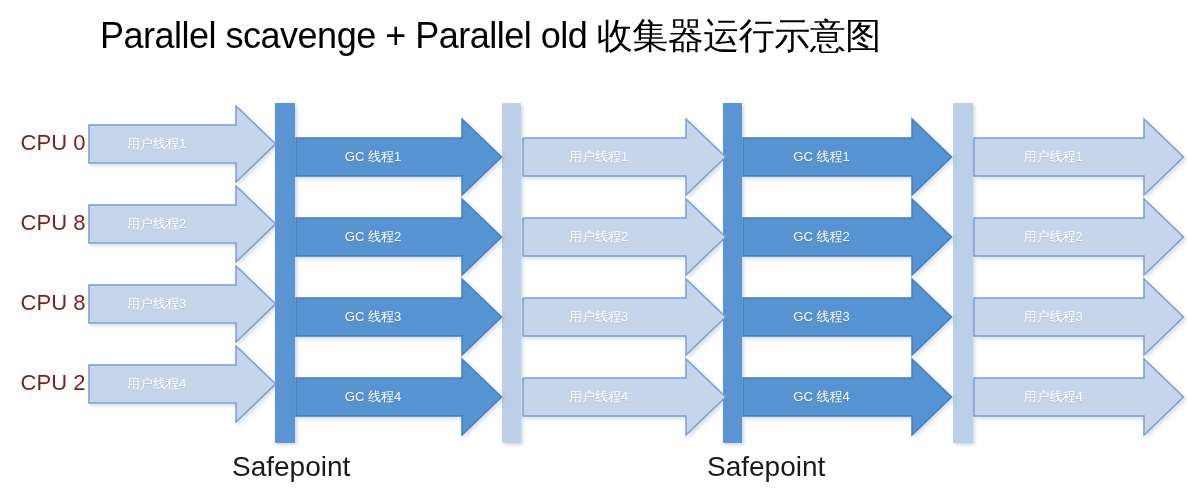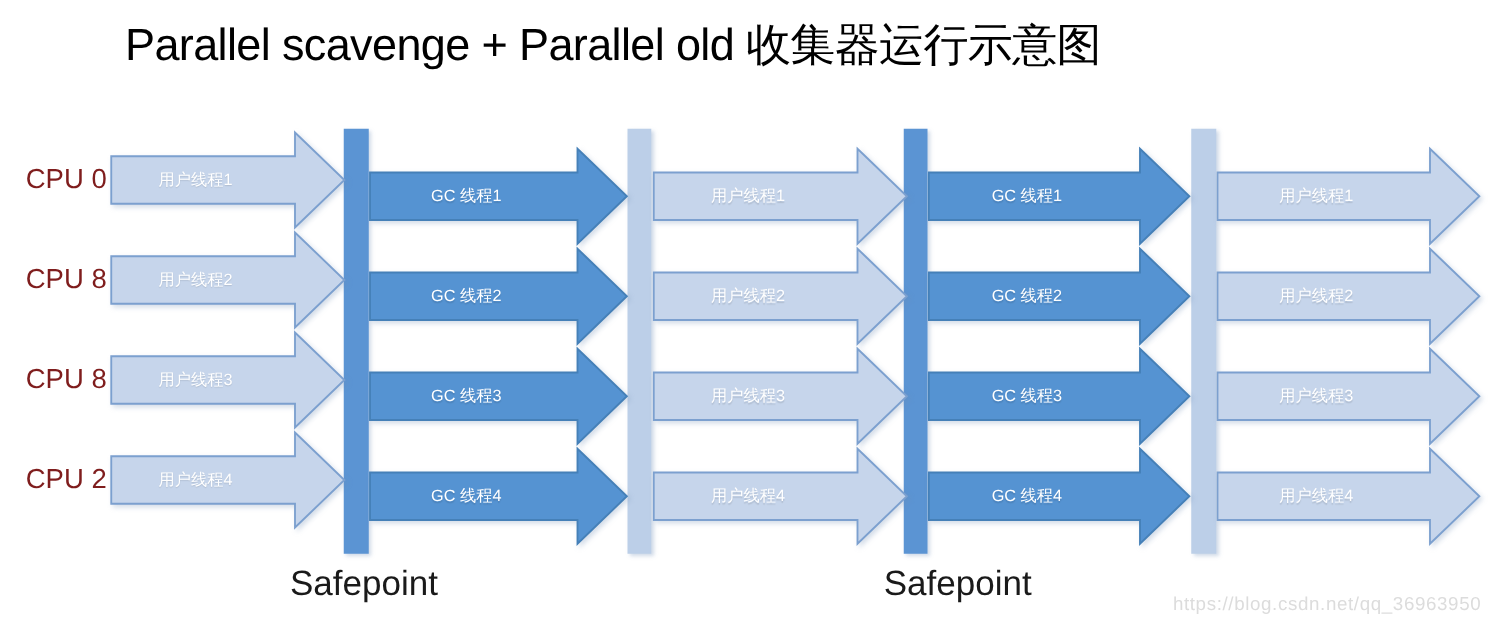--- a/index.html
+++ b/index.html
@@ -182,15 +182,14 @@
   <div class="arrow colE r3b">
     <svg width="212" height="80" viewBox="0 0 212 80">
         <polygon class="pg-user" points="1,21 171,21 171,2 210.5,40 171,78 171,59 1,59"></polygon>
       </svg>
     <span class="alabel">用户线程4</span>
   </div>
 
   <div class="sp sp1">Safepoint</div>
   <div class="sp sp2">Safepoint</div>
 
-  <div class="wm">https://blog.csdn.net/qq_36963950</div>
 
 </div>
 
 </body></html>

